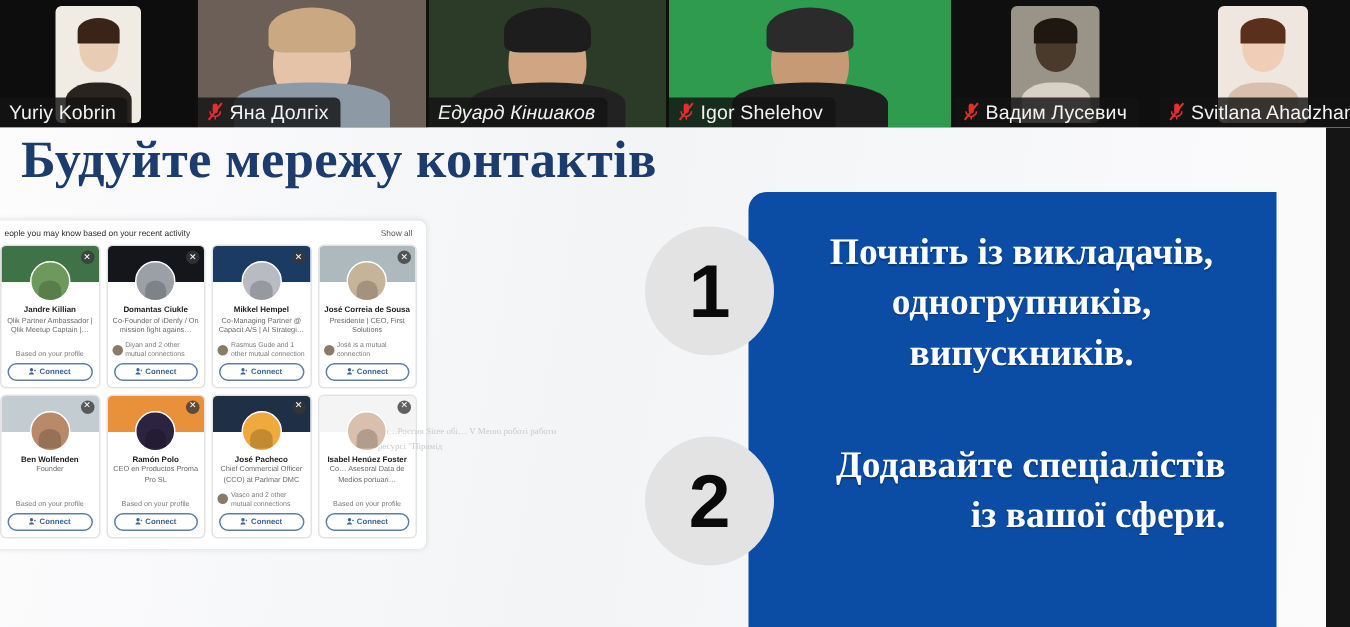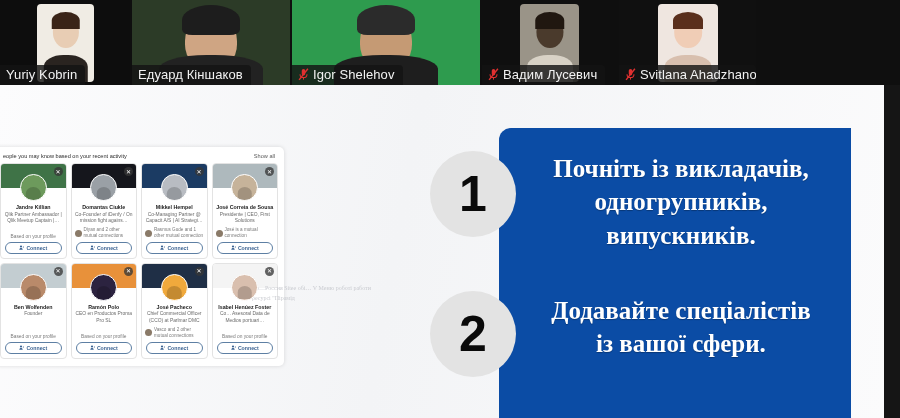--- a/index.html
+++ b/index.html
@@ -13,21 +13,21 @@
   
   #video-strip {
     position:absolute; left:0; top:0; width:900px; height:85px;
     background:#0f0f0f;
     display:flex; gap:2px;
   }
   .tile {
     position:relative; height:85px; overflow:hidden;
     background:#121212; flex:0 0 auto;
   }
-  .tile.active { box-shadow: inset 0 0 0 3px #35d24a; }
+  .tile.active { box-shadow: inset 0 0 0 3px #35d24a; font-style: italic; }
   .namebar {
     position:absolute; left:0; bottom:0;
     display:flex; align-items:center; gap:4px;
     background:rgba(20,20,20,.82);
     padding:2px 8px 3px 6px;
     border-radius:0 4px 0 0;
     max-width:100%;
   }
   .namebar .nm {
     color:#f2f2f2; font-size:13px; white-space:nowrap;
@@ -135,21 +135,21 @@
   }
   .panel-text {
     position:absolute; left:0; width:100%;
     text-align:center; color:#fff;
     font-family:"Liberation Serif", serif;
     font-weight:700; font-size:25px; line-height:1.33;
     text-shadow:0 1px 1px rgba(0,0,0,.28);
     padding:0 34px 0 46px;
   }
   #panel-text-1 { top:24px; }
-  #panel-text-2 { top:166px; }
+  #panel-text-2 { top:166px;text-align:right; }
   #panel-text-3 {
     top:288px; color:#1d4f9c; opacity:.45;
     font-size:19px;
   }
 
   
   .num-circle {
     position:absolute; width:86px; height:86px; border-radius:50%;
     background:#e3e3e3;
     display:flex; align-items:center; justify-content:center;
@@ -169,20 +169,35 @@
       <div class="bgfill" style="left:37px;right:auto;top:4px;width:57px;height:78px;background:#f0ece4;border-radius:4px;overflow:hidden">
         <div style="position:absolute;left:50%;top:16%;transform:translateX(-50%);width:46%;height:40%;background:#e8cdb4;border-radius:50%"></div>
         <div style="position:absolute;left:50%;top:10%;transform:translateX(-50%);width:50%;height:22%;background:#3a2417;border-radius:50% 50% 0 0"></div>
         <div style="position:absolute;left:50%;bottom:0;transform:translateX(-50%);width:78%;height:34%;background:#2a2420;border-radius:44% 44% 0 0"></div>
       </div>
       <div class="namebar">
 
       <span class="nm">Yuriy Kobrin</span>
     </div>
     </div>
+    <div class="tile" style="width: 152px;">
+      <div class="bgfill" style="background:#6c5f57"></div>
+      <div style="position:absolute;left:50%;top:14%;transform:translateX(-50%);width:52px;height:58px;background:#e4c3a8;border-radius:50% 50% 44% 44%"></div>
+      <div style="position:absolute;left:50%;top:6%;transform:translateX(-50%);width:58px;height:30px;background:#c9a882;border-radius:50% 50% 18% 18%"></div>
+      <div style="position:absolute;left:50%;bottom:0;transform:translateX(-50%);width:104px;height:30px;background:#8d9aa6;border-radius:46% 46% 0 0"></div>
+      <div class="namebar">
+      <svg class="mute-icon" viewBox="0 0 12 14">
+  <rect x="4.1" y="1" width="3.8" height="7" rx="1.9" fill="#e03030"></rect>
+  <path d="M2.2 6.6a3.8 3.8 0 0 0 7.6 0" stroke="#e03030" stroke-width="1.1" fill="none"></path>
+  <line x1="6" y1="10.2" x2="6" y2="12.6" stroke="#e03030" stroke-width="1.1"></line>
+  <line x1="1.2" y1="12.9" x2="10.8" y2="0.7" stroke="#e03030" stroke-width="1.5"></line>
+</svg>
+      <span class="nm">Яна Долгіх</span>
+    </div>
+    </div>
     <div class="tile active" style="width: 158px;">
       <div class="bgfill" style="background:#2c3b27"></div>
       <div style="position:absolute;left:50%;top:14%;transform:translateX(-50%);width:52px;height:58px;background:#cfa583;border-radius:50% 50% 44% 44%"></div>
       <div style="position:absolute;left:50%;top:6%;transform:translateX(-50%);width:58px;height:30px;background:#1d1d1d;border-radius:50% 50% 18% 18%"></div>
       <div style="position:absolute;left:50%;bottom:0;transform:translateX(-50%);width:104px;height:30px;background:#222;border-radius:46% 46% 0 0"></div>
       <div class="namebar">
 
       <span class="nm">Едуард Кіншаков</span>
     </div>
     </div>
@@ -233,20 +248,21 @@
   <line x1="1.2" y1="12.9" x2="10.8" y2="0.7" stroke="#e03030" stroke-width="1.5"></line>
 </svg>
       <span class="nm">Svitlana Ahadzhanova</span>
     </div>
     </div>
   </div>
 
 <div id="slide">
   <div id="slide-canvas">
 
+    <div id="slide-title">Будуйте мережу контактів</div>
 
     <div id="li-widget">
       <div id="li-head">
         <span class="t">eople you may know based on your recent activity</span>
         <span class="showall">Show all</span>
       </div>
       <div class="li-row" id="li-row-1">
           <div class="li-card">
     <div class="li-cover" style="background:#3f7347">
       <div class="li-x">✕</div>

